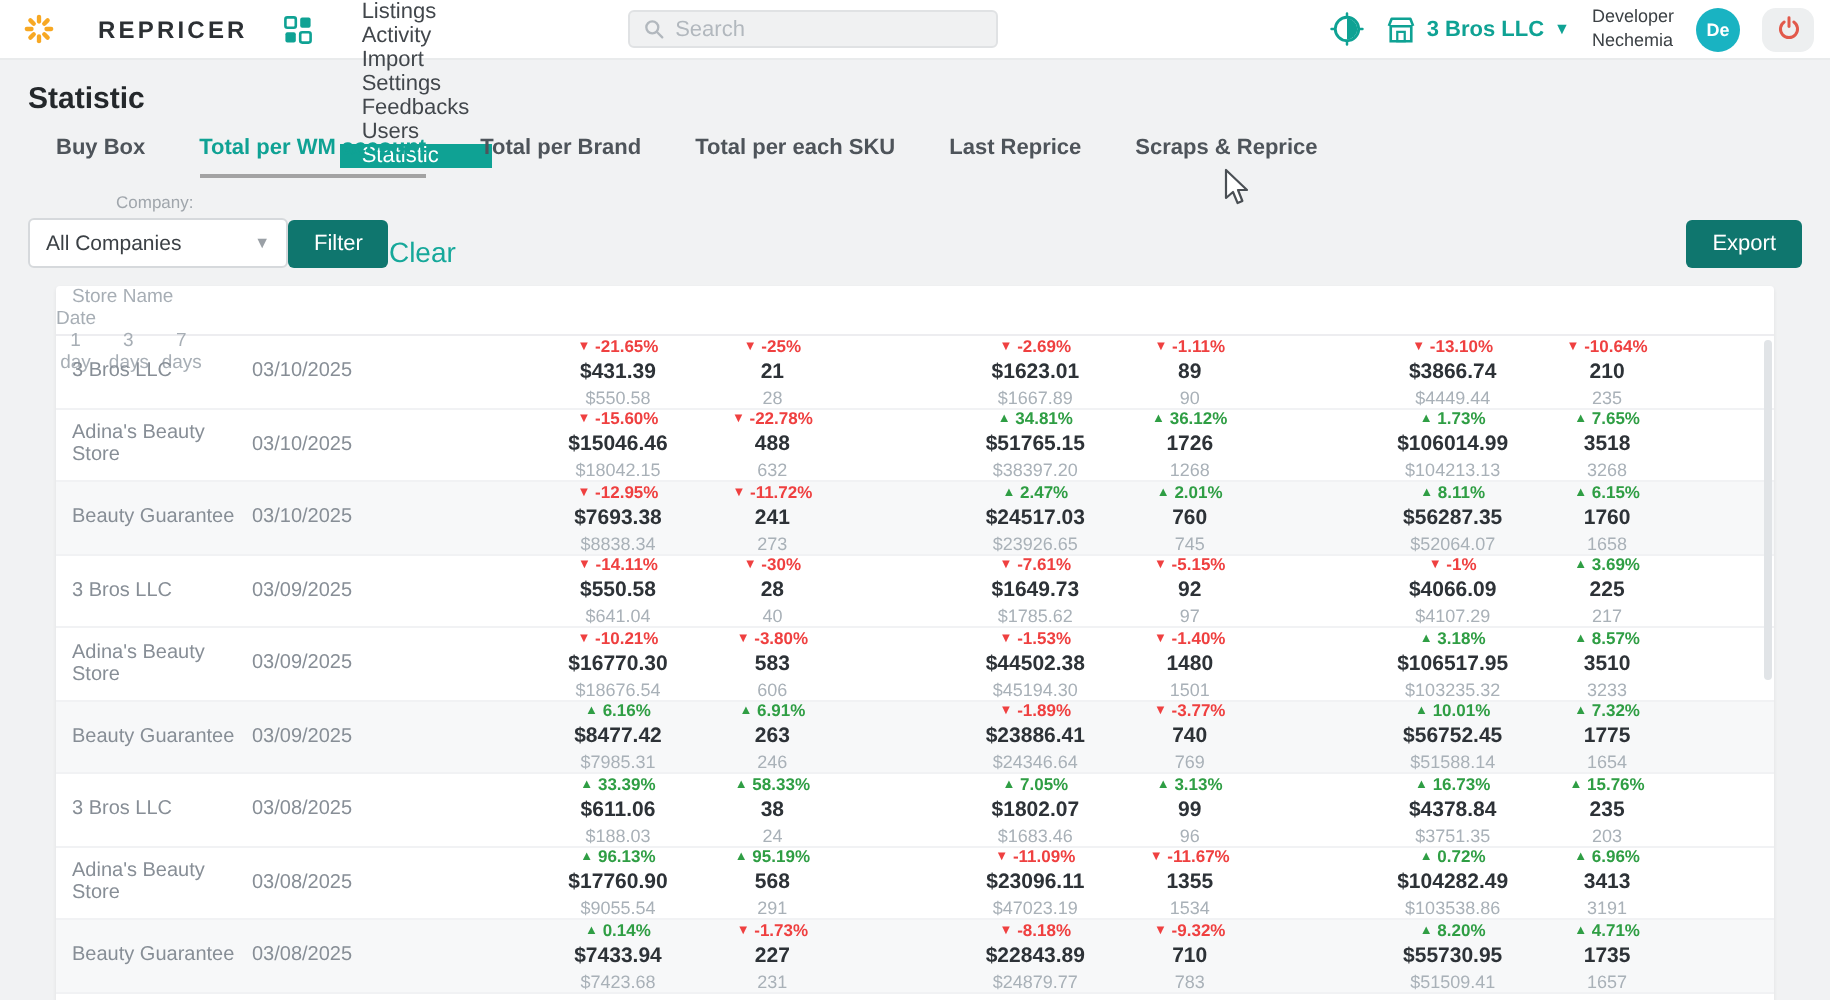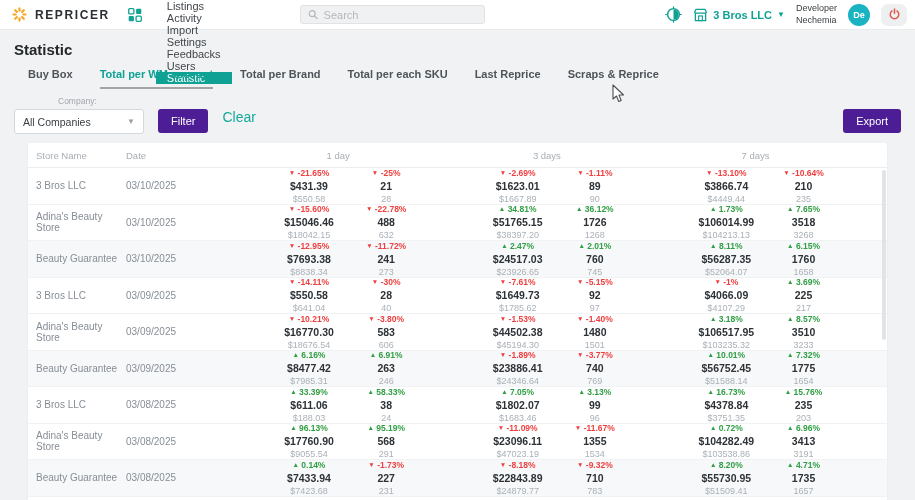--- a/index.html
+++ b/index.html
@@ -4,21 +4,21 @@
 <style>
   * { box-sizing: border-box; margin: 0; padding: 0; }
   html,body { width:915px; height:500px; overflow:hidden; }
   body {
     font-family:"Liberation Sans", sans-serif;
     background:#f1f2f3; color:#2d3237; position:relative;
   }
   
   .navbar { height:30px; background:#fff; border-bottom:1px solid #e9ebec;
             display:flex; align-items:center; }
-  .logo { display:flex; align-items:center; gap:8px; padding:0 8px 0 12px; cursor:pointer; }
+  .logo { display:flex; align-items:center; gap:22px; padding:0 8px 0 12px; cursor:pointer; }
   .logo-text { font-size:12px; font-weight:bold; letter-spacing:1.6px; color:#2c3034; }
   .apps { display:flex; align-items:center; padding:0 6px; margin-left:4px; cursor:pointer; }
   .nav-items { display:flex; height:30px; margin-left:8px;flex-direction:column; }
   .nav-item { padding:0 11px; font-size:11px; color:#42474c; display:flex; align-items:center; cursor:pointer; white-space:nowrap; }
   .nav-item.active { background:#0fa294; color:#fff; }
   .search { margin-left:68px; width:185px; height:19px; background:#f0f1f2;
             border:1px solid #e0e2e4; border-radius:3px; display:flex; align-items:center;
             gap:6px; padding:0 7px; }
   .search input { border:none; outline:none; background:transparent; font-size:11px;
                   color:#565b60; width:100%; font-family:"Liberation Sans", sans-serif; }
@@ -32,34 +32,34 @@
             font-size:9px; font-weight:bold; display:flex; align-items:center; justify-content:center; cursor:pointer; }
   .power { width:26px; height:22px; border-radius:7px; background:#edeff0;
            display:flex; align-items:center; justify-content:center; cursor:pointer; }
   
   .main { padding:0 14px; }
   .page-title { padding-top:11px; font-size:15px; font-weight:bold; color:#24282b; }
   .tabs { display:flex; gap:27px; margin-top:10px; padding-left:14px; }
   .tab { font-size:11px; font-weight:bold; color:#4e545a; padding-bottom:7px; cursor:pointer; white-space:nowrap; }
   .tab.active { color:#0fa294; border-bottom:2px solid #a3a3a3; }
   .filter-label { margin-top:7px; font-size:8.5px; color:#a0a6ac;margin-left:44px; }
-  .filter-line { display:flex; align-items:flex-start; gap:14px; margin-top:3px; }
+  .filter-line { display:flex; align-items:flex-end; margin-top:3px; }
   .select { width:130px; height:25px; background:#fff; border:1px solid #d6d9dc; border-radius:3px;
             display:flex; align-items:center; justify-content:space-between; padding:0 8px;
             font-size:10.5px; color:#3b4045; cursor:pointer; }
   .select .caret { color:#9aa0a6; font-size:8px; }
-  .btn { border:none; border-radius:3px; background:#4c1d95; color:#fff; font-size:11px;
+  .btn { border:none; border-radius:3px; background:#0f766e; color:#fff; font-size:11px;
          padding:6px 13px; cursor:pointer; font-family:"Liberation Sans", sans-serif; }
   .link { font-size:14px; color:#16a89a; cursor:pointer; }
   .export-wrap { margin-left:auto; }
   
   .card { margin:9px 14px 0; background:#fff; border-radius:2px;
           box-shadow:0 1px 2px rgba(0,0,0,0.07); position:relative; }
-  .thead { display:flex; align-items:center; height:25px; border-bottom:1px solid #ededf0;
-           font-size:9.5px; color:#a7aeb5; }
+  .thead { display:flex; align-items:flex-start; height:25px; border-bottom:1px solid #ededf0;
+           font-size:9.5px; color:#a7aeb5;flex-direction:column; }
   .c-store { width:98px; padding-left:8px; flex:none; }
   .c-date  { width:135px; flex:none; }
   .groups { flex:1; display:flex; }
   .group { flex:1; display:flex; }
   .group-label { display:block; width:74%; text-align:center; }
   .tbody { height:338px; overflow:hidden; }
   .trow { display:flex; height:36.5px; border-bottom:1px solid #f1f2f4; align-items:center; }
   .trow.shaded { background:#f7f8f9; }
   .cellflat { font-size:10px; color:#878e96; }
   .g-cash { width:46%; text-align:center; }

